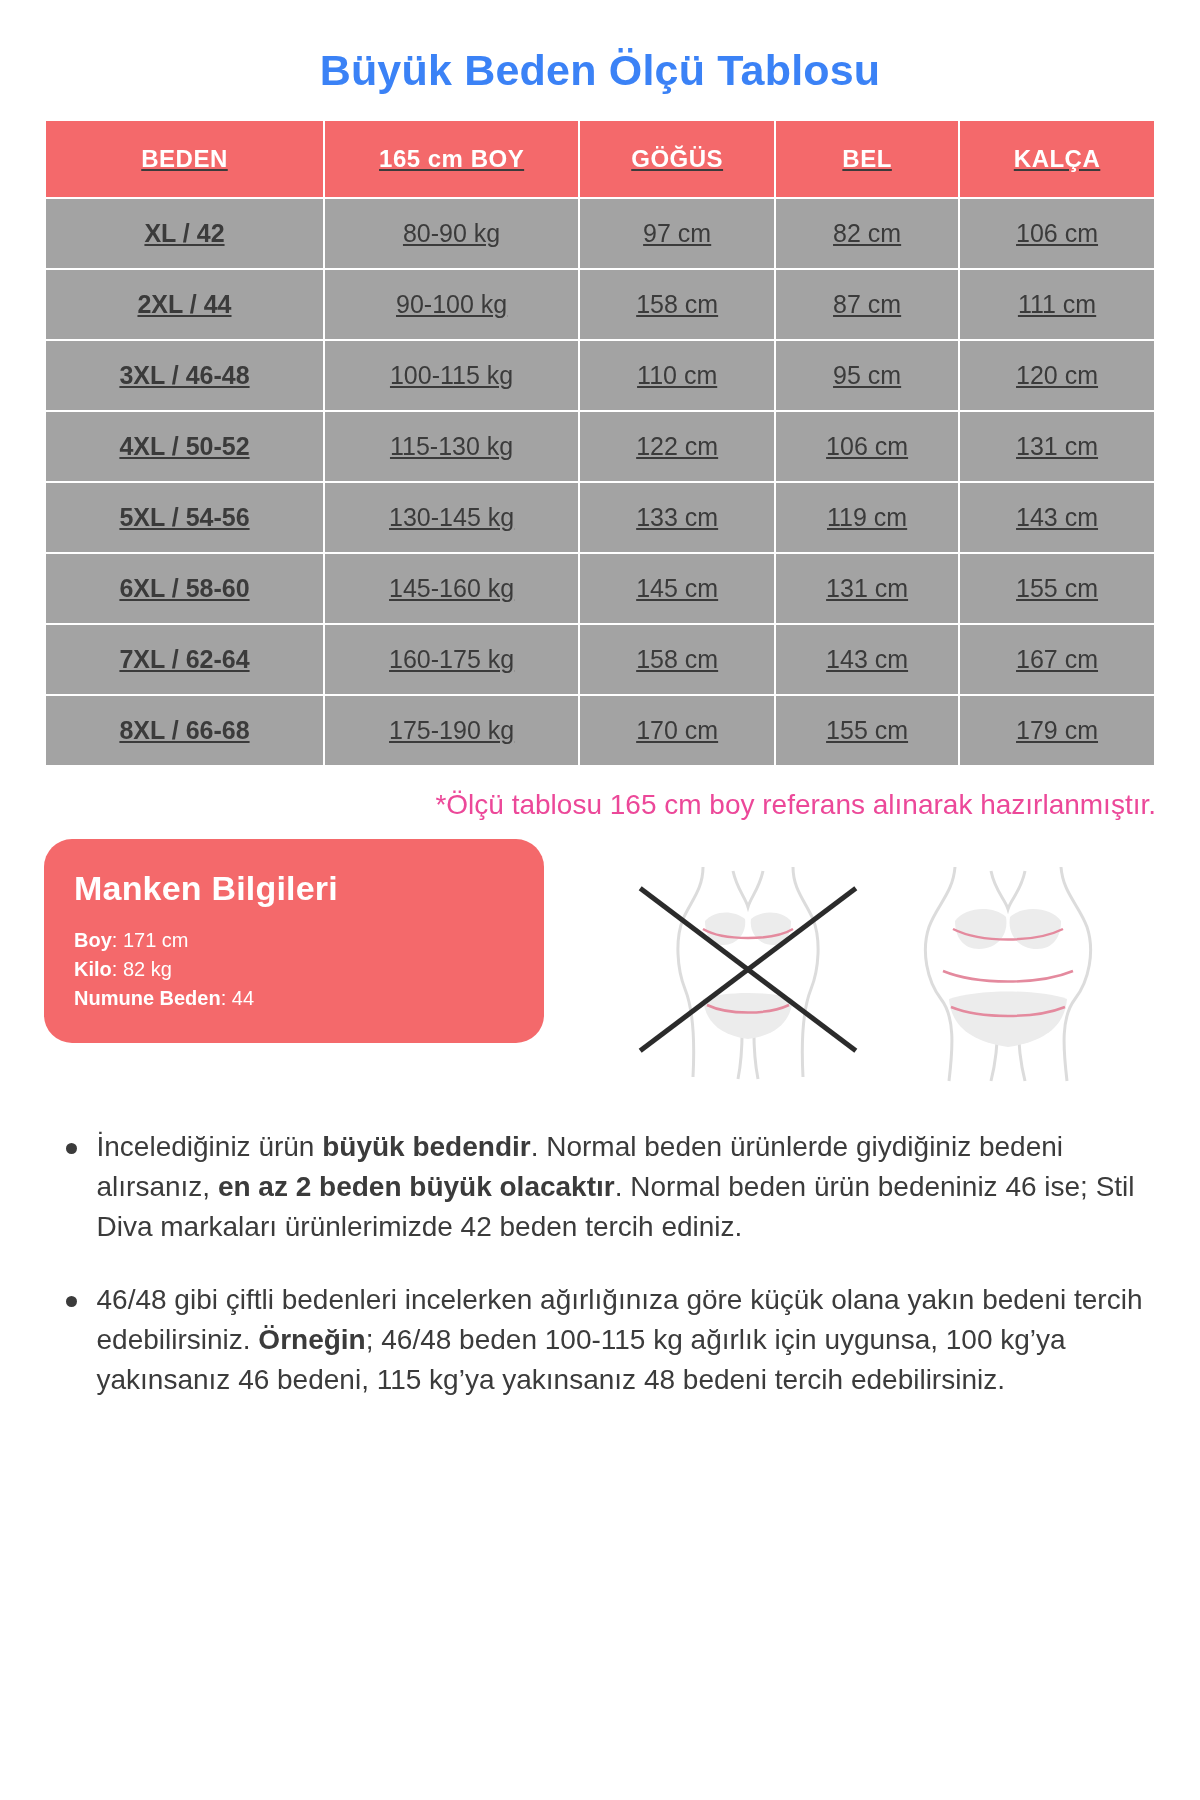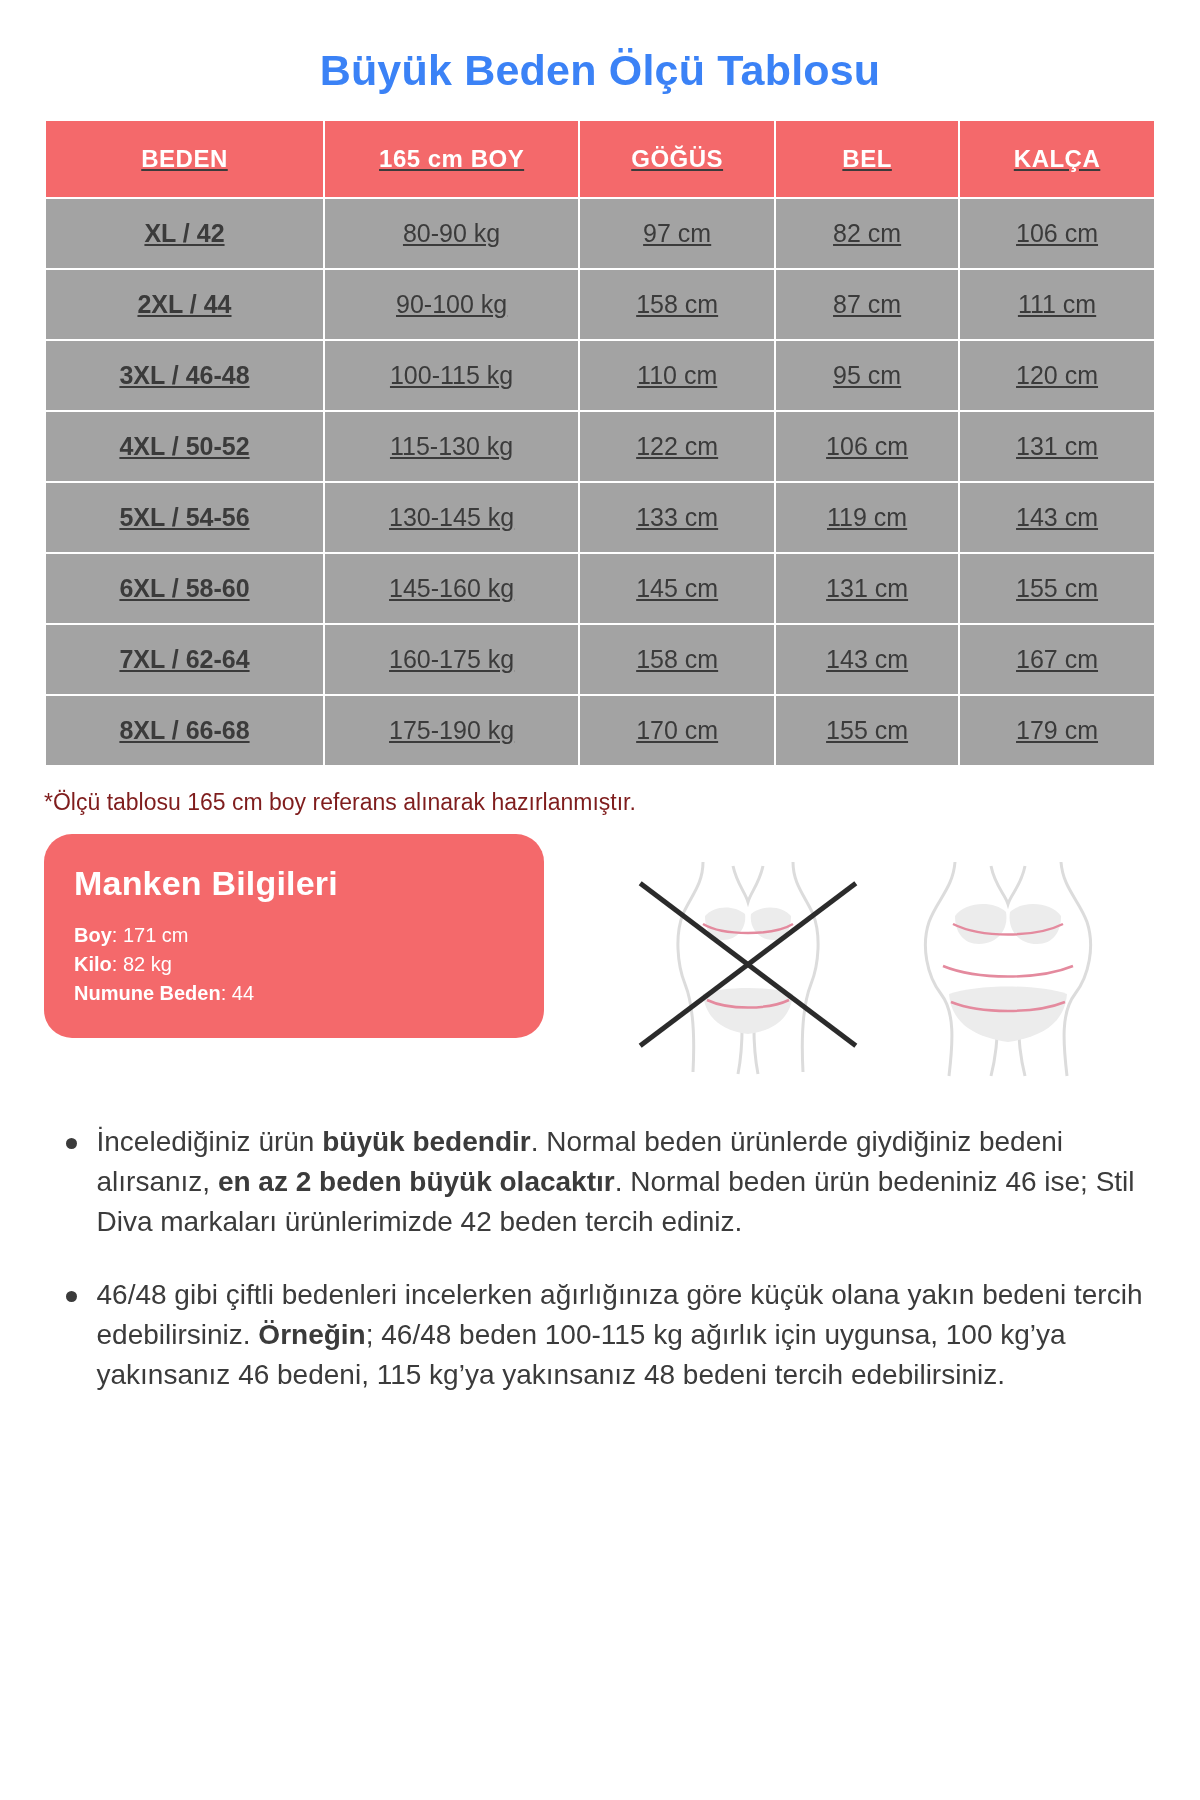--- a/index.html
+++ b/index.html
@@ -57,23 +57,23 @@
     font-weight: bold;
     font-size: 25px;
   }
   col.c1 { width: 23.5%; }
   col.c2 { width: 21.5%; }
   col.c3 { width: 16.5%; }
   col.c4 { width: 15.5%; }
   col.c5 { width: 16.5%; }
 
   .table-note {
-    text-align: left;
-    font-size: 23px;
-    color: #7f1d1d;
+    text-align: right;
+    font-size: 28px;
+    color: #ec4899;
     margin: 22px 0 18px 0;
   }
 
   .mid-section {
     display: flex;
     align-items: flex-start;
     gap: 56px;
     margin: 0 auto;
     width: 1112px;
   }

